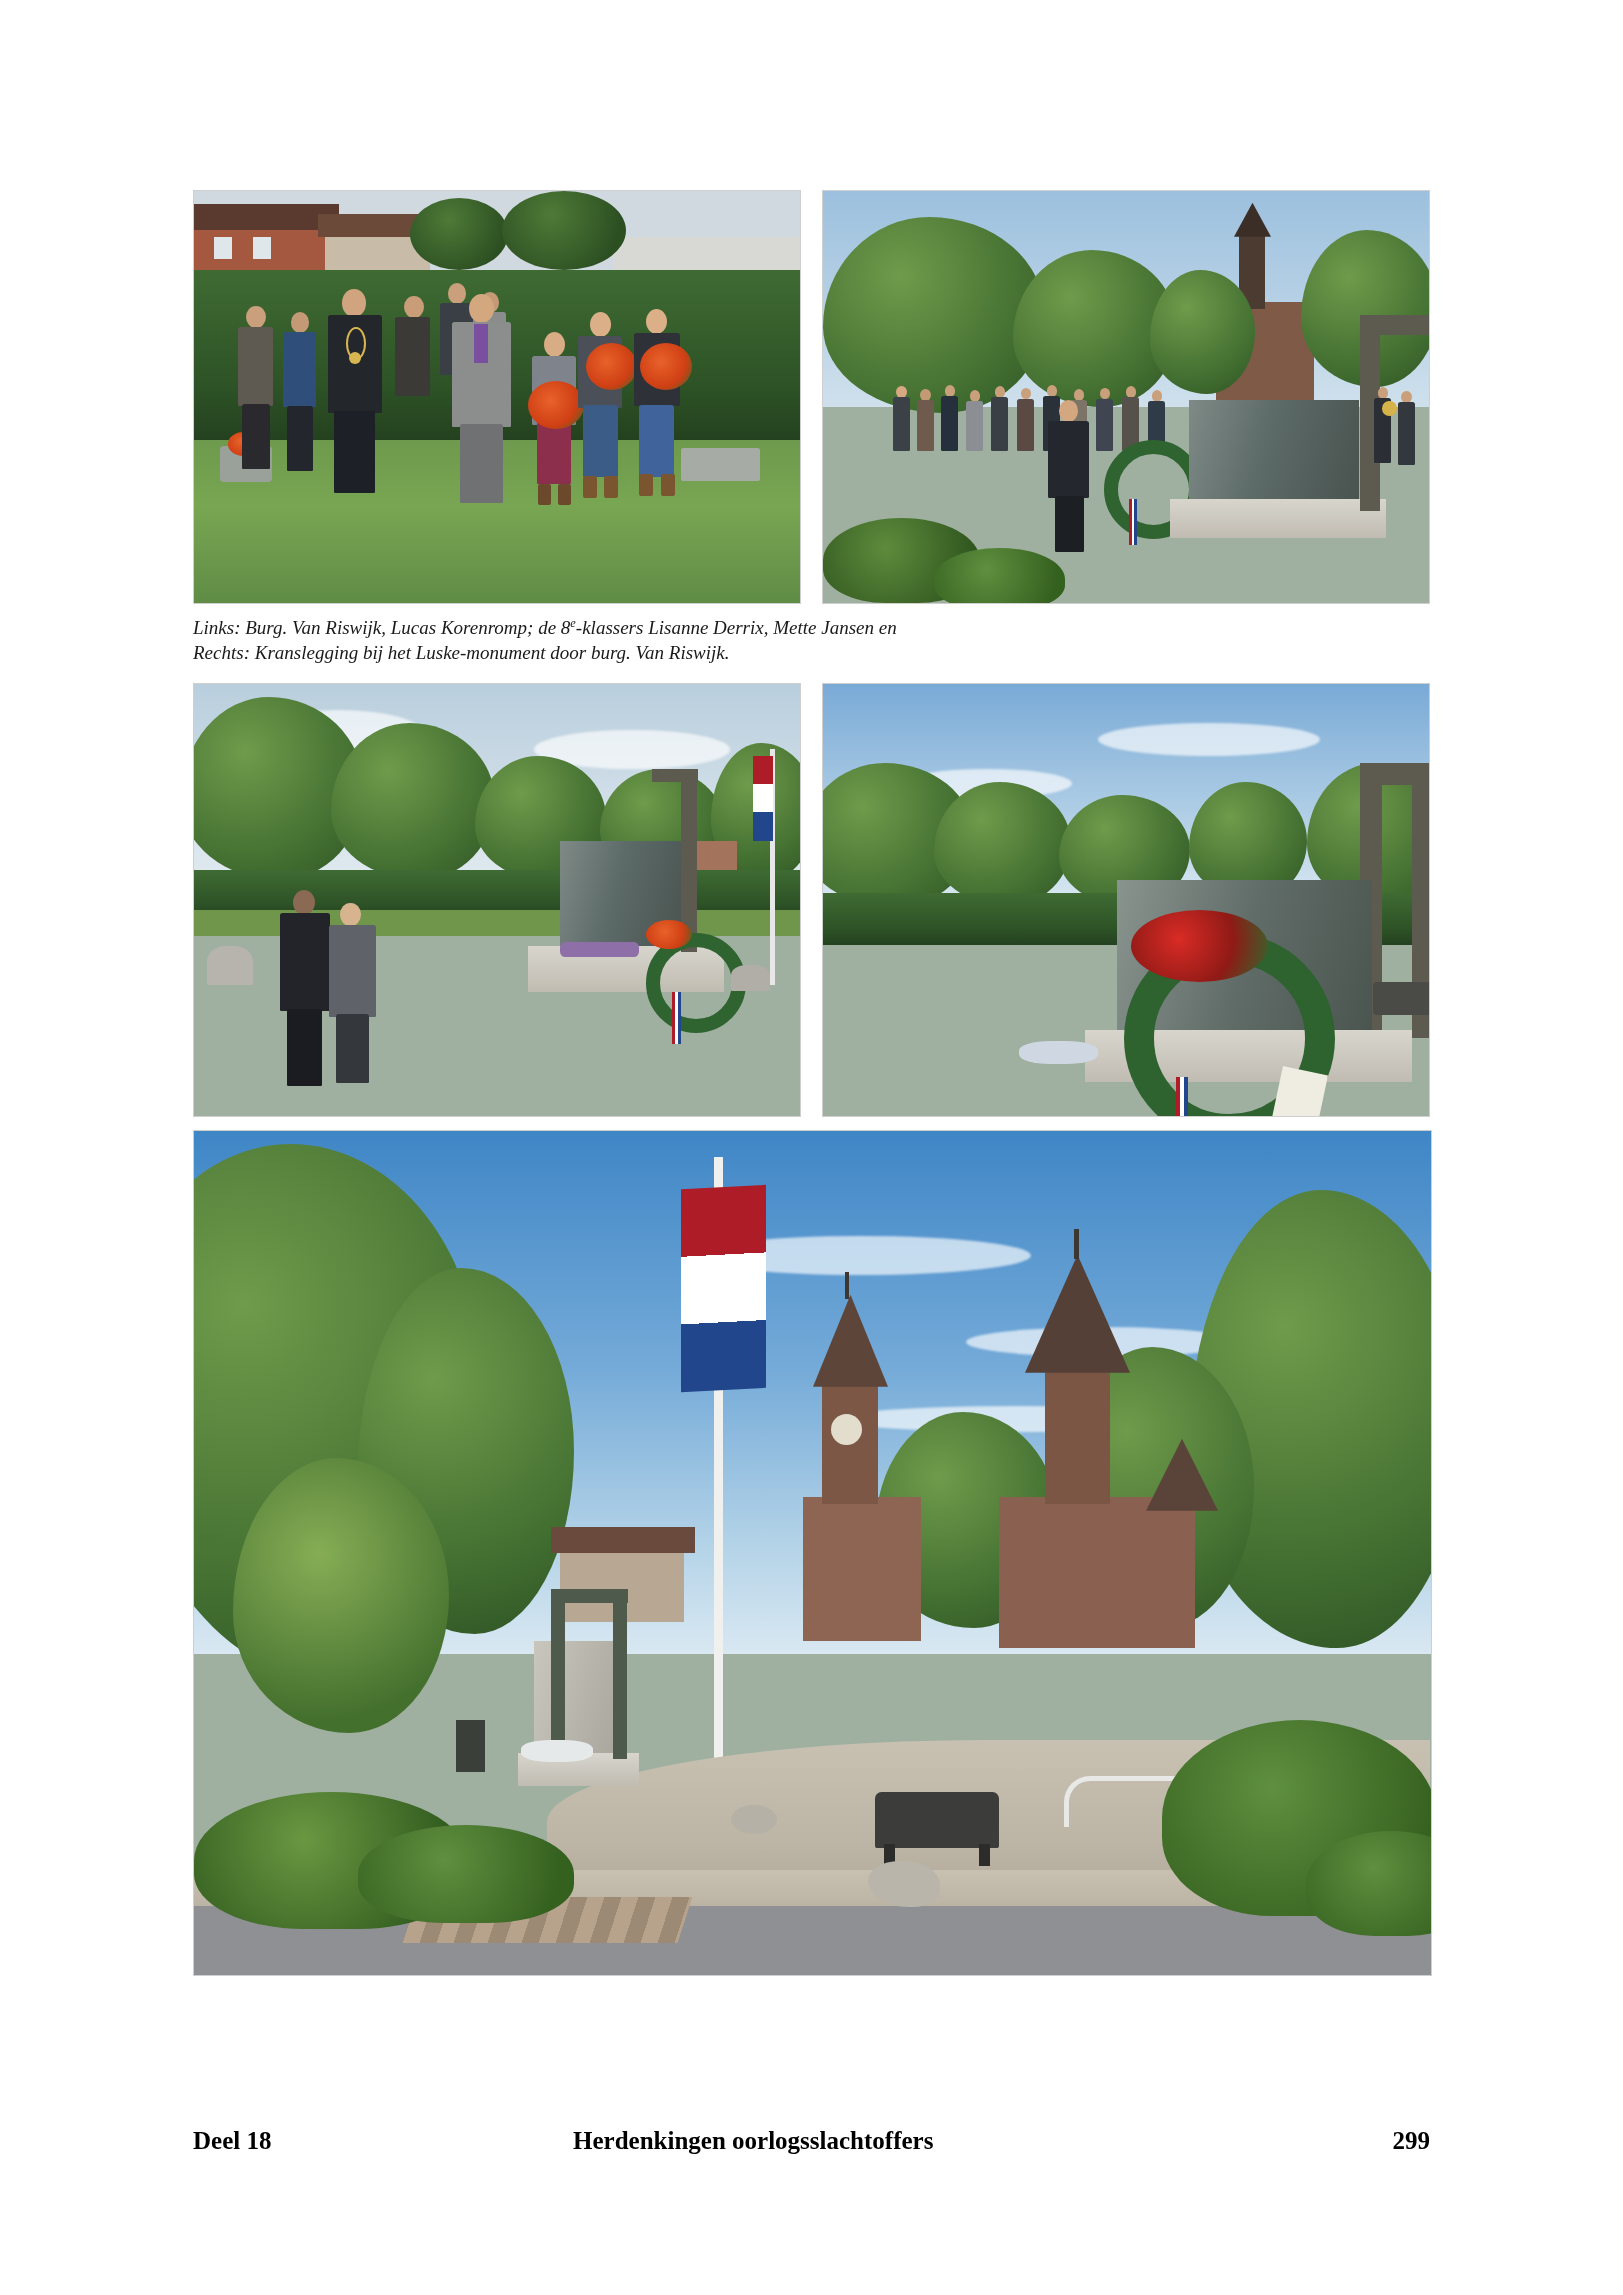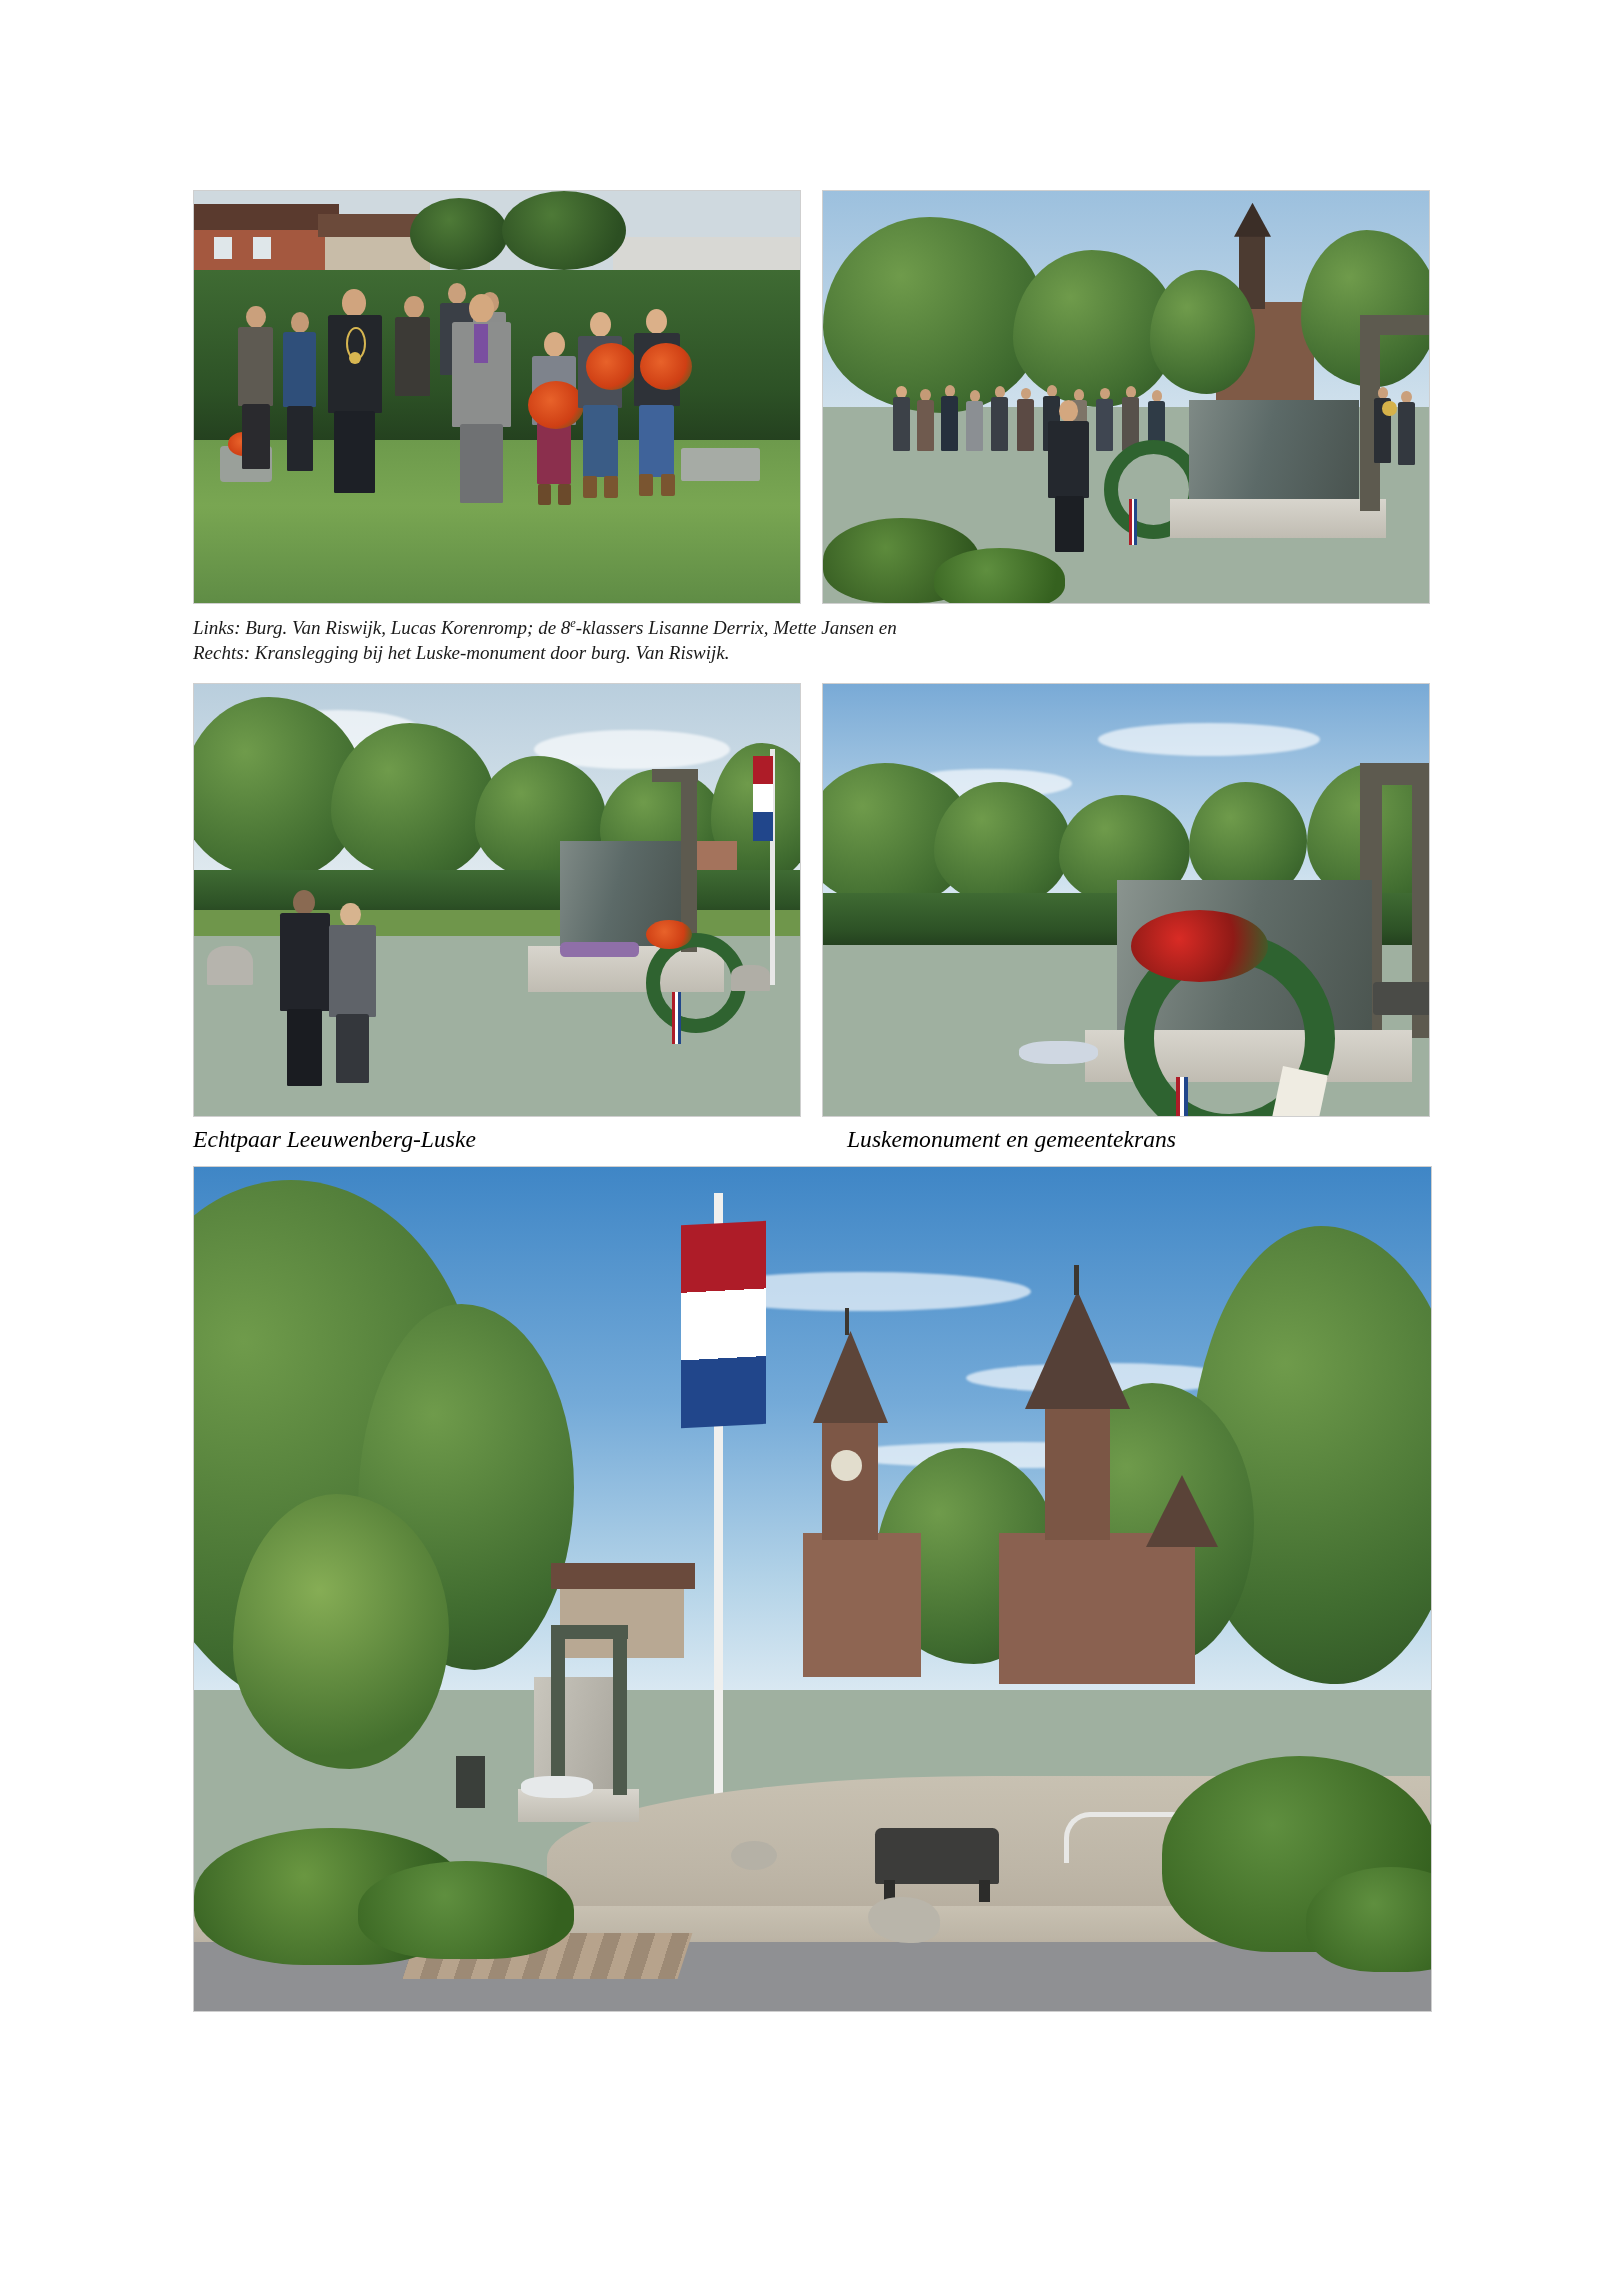--- a/index.html
+++ b/index.html
@@ -421,24 +421,20 @@
         <div class="wreath" style="left:301px;top:249px;width:151px;height:151px;border-width:30px;border-color:#2e6330;"></div>
         <div class="bouquet" style="left:308px;top:226px;width:137px;height:72px;background:radial-gradient(circle at 35% 40%,#d92b25,#8f1a16 55%,#2f6b2e 100%);"></div>
         <div class="ribbon" style="left:353px;top:393px;width:11.8px;height:72px;background:linear-gradient(to right,#ae1c28 33%,#ffffff 33% 66%,#21468b 66%);"></div>
         <div style="position:absolute;left:452px;top:386px;width:46px;height:72px;background:#efece2;transform:rotate(12deg);"></div>
 
         <div style="position:absolute;left:196px;top:357px;width:79px;height:23.6px;background:#cfd7e2;border-radius:40%;"></div>
         <div class="bench" style="left:550px;top:298px;width:59px;height:33px;background:#4a4b47;"></div>
       </div>
     </div>
 
-    <div class="caption-row">
-      <div class="caption-left">Echtpaar Leeuwenberg-Luske</div>
-      <div class="caption-right">Luskemonument en gemeentekrans</div>
-    </div>
 
     <div style="margin-top:13px;">
       <div class="photo" style="width:1237px;height:844px;">
         <div class="sky" style="height:523px;background:linear-gradient(to bottom,#3f86c6 0%,#74aad8 45%,#b5d4e8 80%,#d9e8f2 100%);"></div>
         <div class="cloud" style="left:497px;top:105px;width:340px;height:39px;"></div>
         <div class="cloud" style="left:772px;top:196px;width:275px;height:30px;"></div>
         <div class="cloud" style="left:641px;top:275px;width:366px;height:26px;"></div>
 
         <div class="tree" style="left:-79px;top:13px;width:366px;height:537px;border-radius:48% 52% 40% 60%/40% 45% 55% 60%;"></div>
         <div class="tree" style="left:164px;top:137px;width:216px;height:366px;"></div>
@@ -493,15 +489,20 @@
 
         <div class="shrub" style="left:968px;top:589px;width:275px;height:196px;"></div>
         <div class="shrub" style="left:0;top:661px;width:275px;height:137px;background:radial-gradient(circle at 40% 35%,#6a9741,#2f5a1e 80%);"></div>
         <div class="shrub" style="left:164px;top:694px;width:216px;height:98px;"></div>
         <div class="shrub" style="left:1112px;top:700px;width:170px;height:105px;"></div>
       </div>
     </div>
 
   </div>
 
+  <div class="footer">
+    <div class="part">Deel 18</div>
+    <div class="title">Herdenkingen oorlogsslachtoffers</div>
+    <div class="pageno">299</div>
+  </div>
 
 </div>
 
 
 </body></html>

